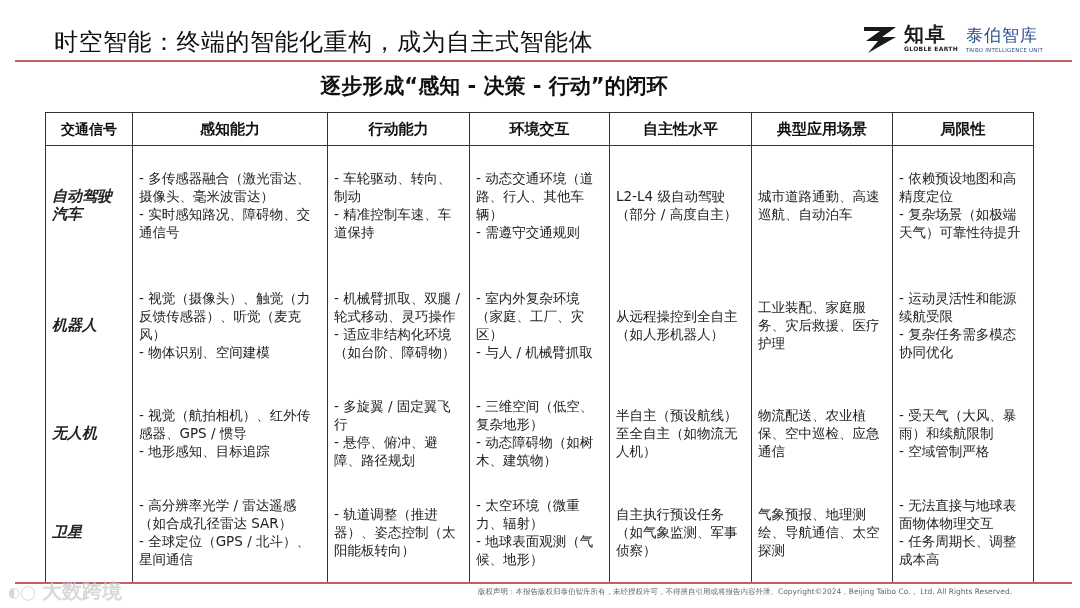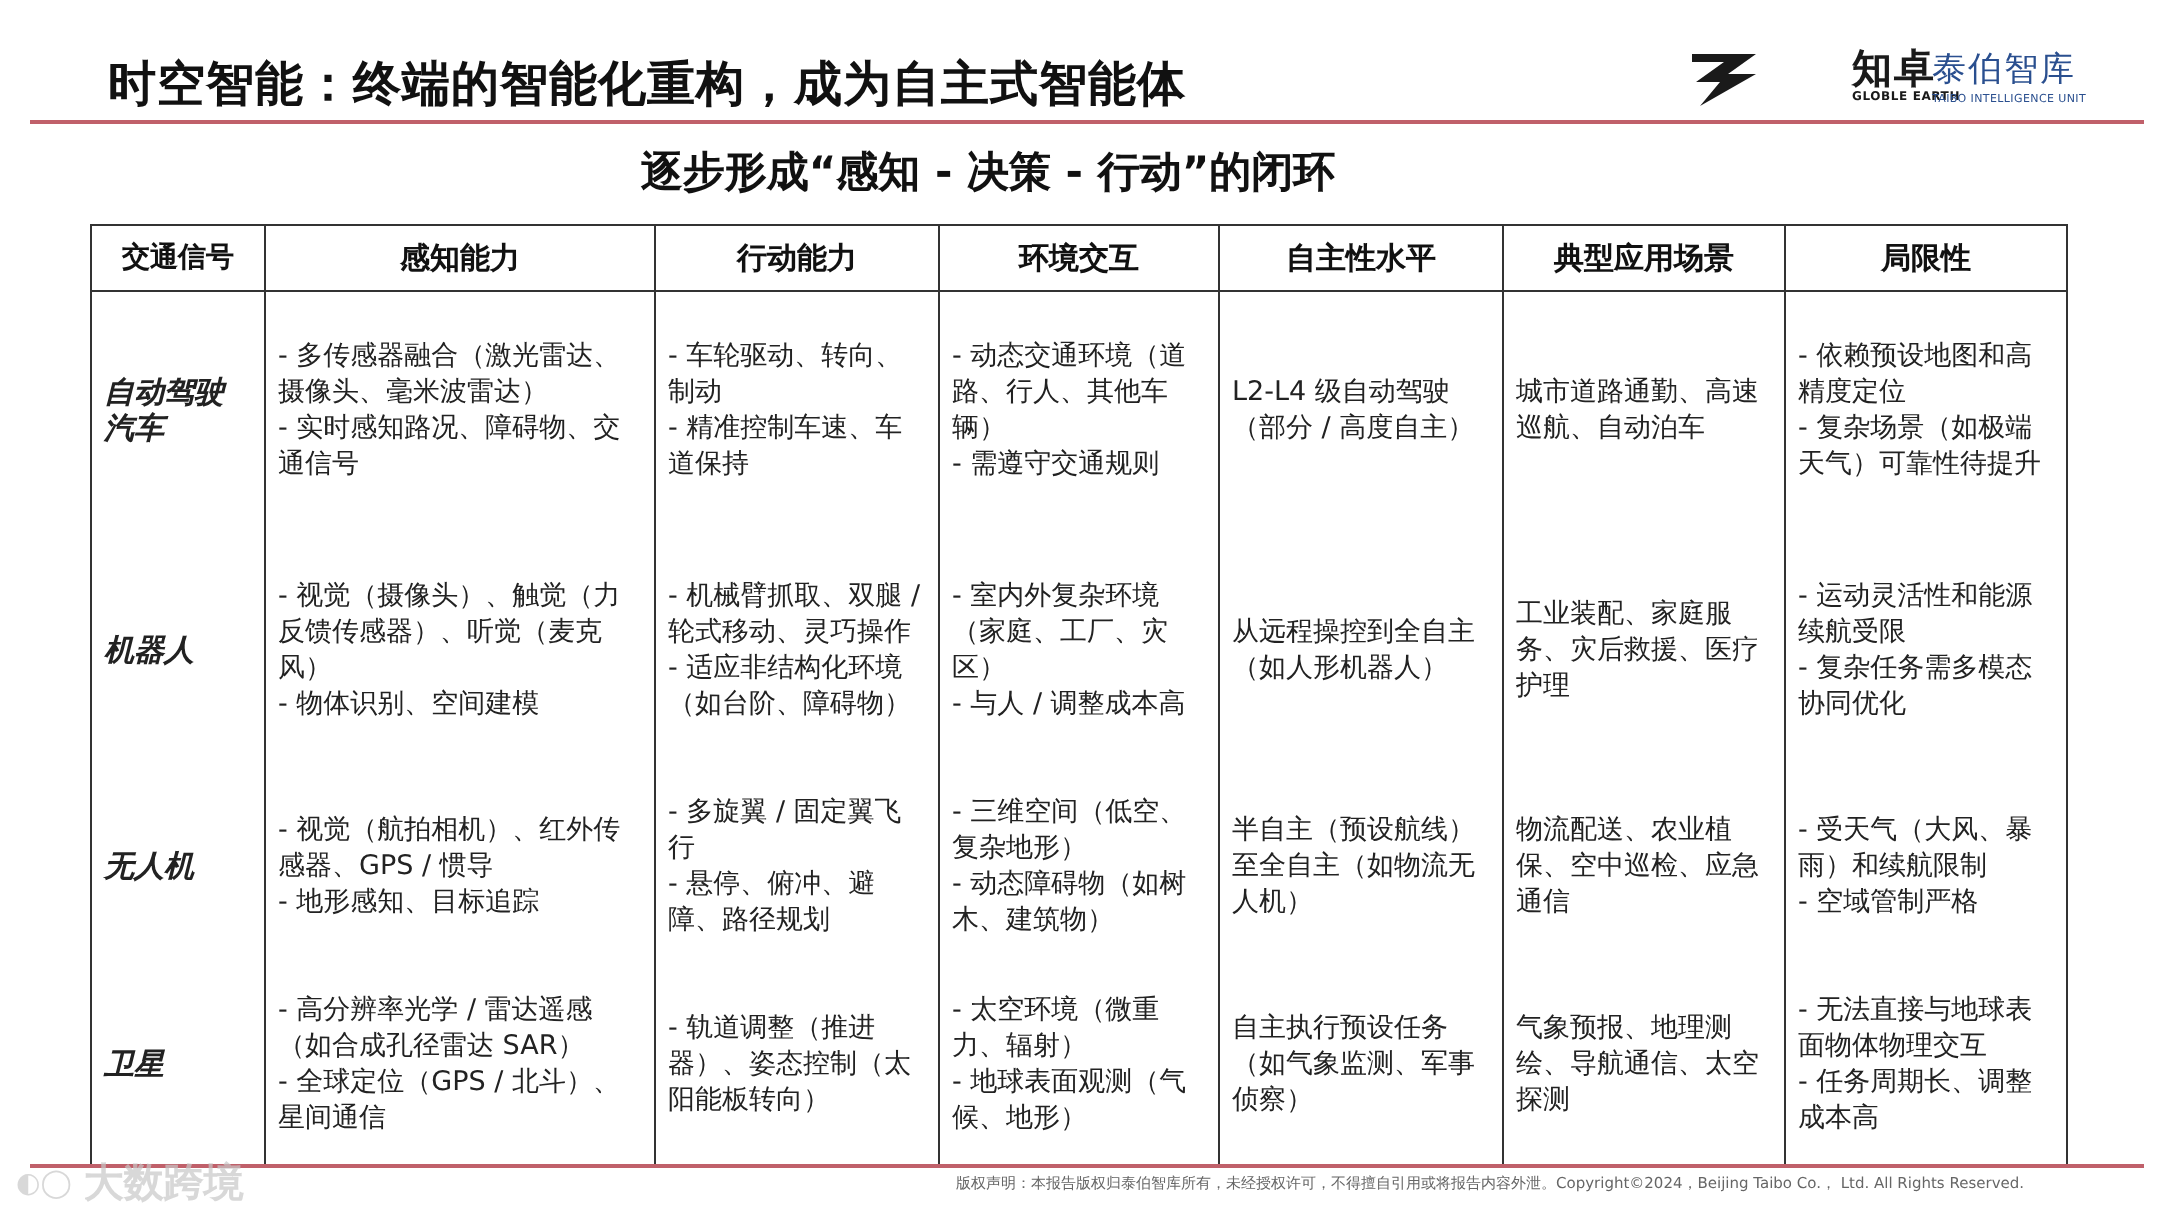--- a/index.html
+++ b/index.html
@@ -1,27 +1,27 @@
 <!DOCTYPE html>
 <html><head>
   <meta charset="utf-8">
   <style>
     html, body { margin:0; padding:0; }
     body {
       width:1080px; height:608px; background:#ffffff; position:relative; overflow:hidden;
       font-family: "DejaVu Sans", "Liberation Sans", sans-serif; color:#222;
     }
     .title {
-      position:absolute; left:54px; top:26px; font-size:24px; font-weight:bold; color:#111;
+      position:absolute; left:54px; top:26px; font-size:24px; font-weight:normal; color:#111;
       letter-spacing:0.5px; white-space:nowrap;
     }
     .title-rule {
       position:absolute; left:15px; top:60px; width:1057px; height:2px; background:#c0606a;
     }
-    .logo-left { position:absolute; left:844px; top:23px; display:flex; align-items:flex-start;gap:40px; }
+    .logo-left { position:absolute; left:862px; top:23px; display:flex; align-items:flex-start; }
     .logo-z { width:40px; height:32px; }
     .logo-left .txt { margin-left:2px; display:flex; flex-direction:column; }
     .logo-left .cn { font-size:20px; font-weight:bold; color:#1a1a1a; letter-spacing:1px; line-height:22px; }
     .logo-left .en { font-size:6px; font-weight:bold; color:#1a1a1a; line-height:8px; letter-spacing:0.3px; }
     .logo-right { position:absolute; left:966px; top:24px; display:flex; flex-direction:column; }
     .logo-right .cn { font-size:17px; color:#2a4f8f; line-height:22px; letter-spacing:1px; }
     .logo-right .en { font-size:5.5px; color:#2a4f8f; line-height:8px; letter-spacing:0.2px; }
     .subtitle {
       position:absolute; left:0; width:988px; top:72px; text-align:center;
       font-size:21px; font-weight:bold; color:#111;
@@ -109,21 +109,21 @@
       <td>- 依赖预设地图和高精度定位
 - 复杂场景（如极端天气）可靠性待提升</td>
     </tr>
     <tr style="height:122px">
       <td class="type-cell">机器人</td>
       <td>- 视觉（摄像头）、触觉（力反馈传感器）、听觉（麦克风）
 - 物体识别、空间建模</td>
       <td>- 机械臂抓取、双腿 / 轮式移动、灵巧操作
 - 适应非结构化环境（如台阶、障碍物）</td>
       <td>- 室内外复杂环境（家庭、工厂、灾区）
-- 与人 / 调整成本高</td>
+- 与人 / 机械臂抓取</td>
       <td>从远程操控到全自主（如人形机器人）</td>
       <td>工业装配、家庭服务、灾后救援、医疗护理</td>
       <td>- 运动灵活性和能源续航受限
 - 复杂任务需多模态协同优化</td>
     </tr>
     <tr style="height:95px">
       <td class="type-cell">无人机</td>
       <td>- 视觉（航拍相机）、红外传感器、GPS / 惯导
 - 地形感知、目标追踪</td>
       <td>- 多旋翼 / 固定翼飞行

